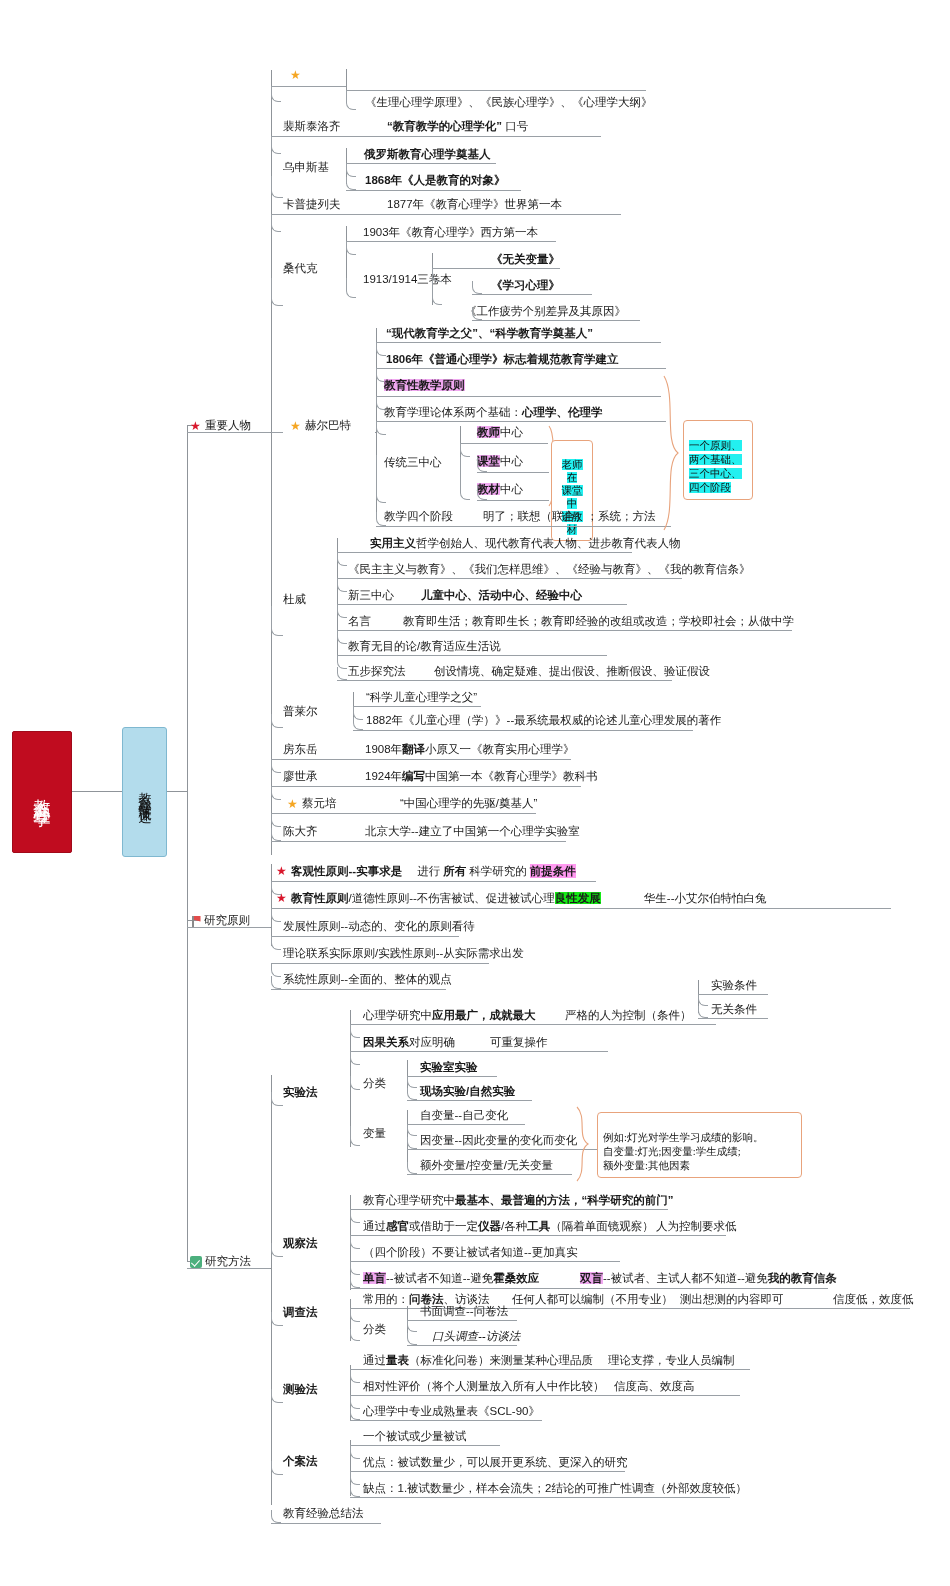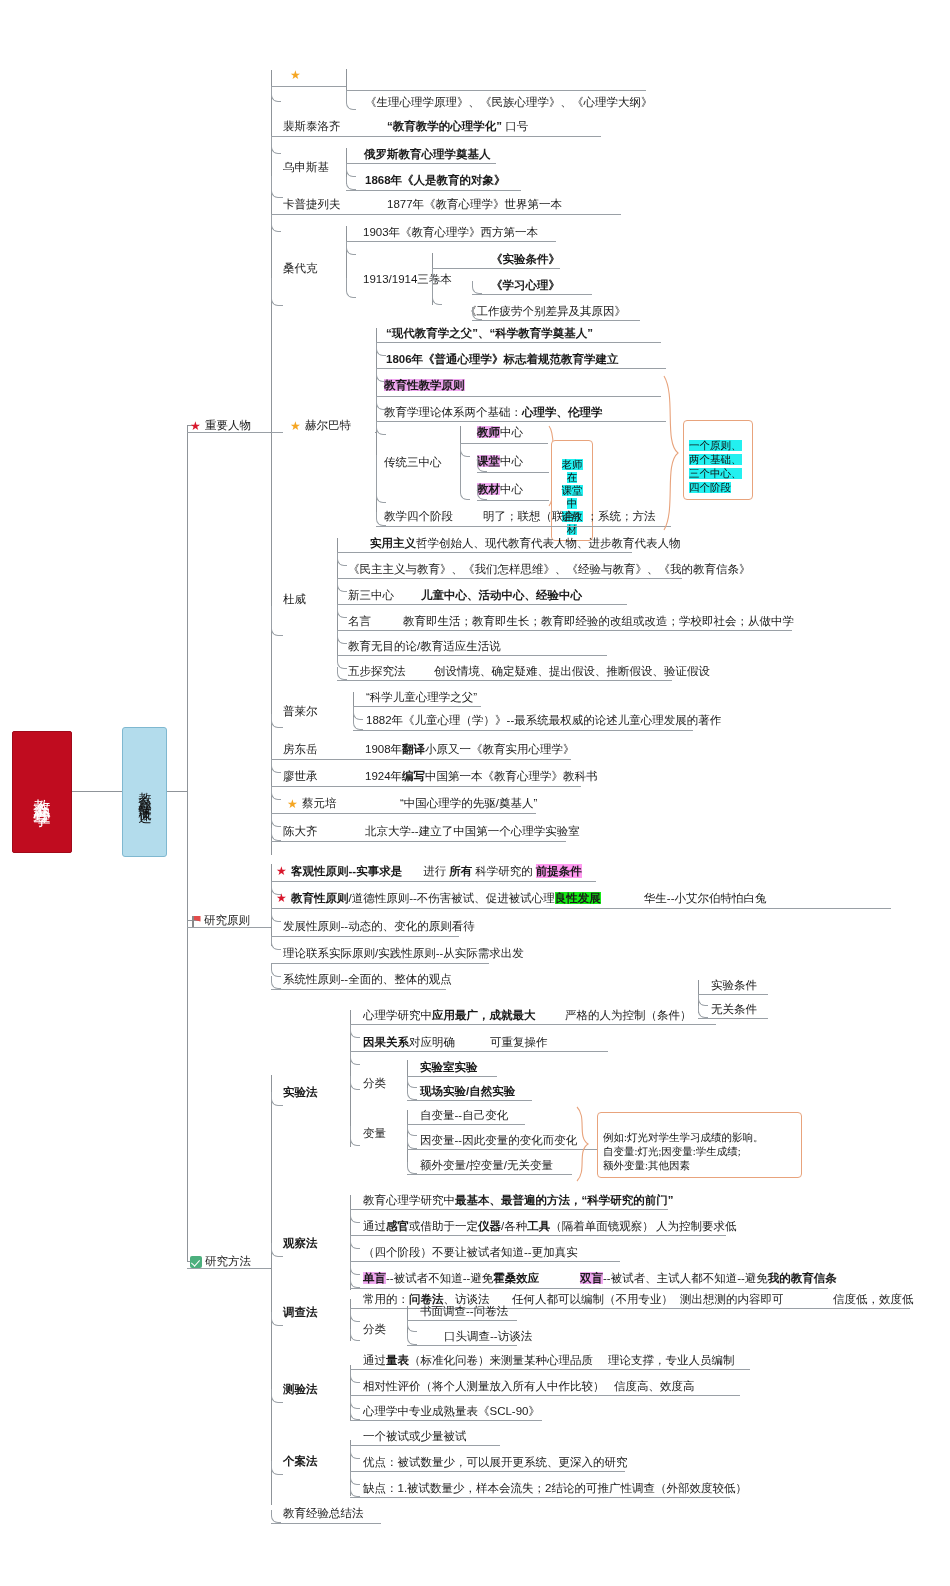--- a/index.html
+++ b/index.html
@@ -204,21 +204,21 @@
   <div class="person" style="left:283px; top:261px;">
     <span>桑代克</span>
   </div>
   <div class="ln lnv" style="left:346px; top:226px; height:52px;"></div>
   <div class="node" style="left:363px; top:225px;">1903年《教育心理学》西方第一本</div>
   <div class="ul" style="left:346px; top:241px; width:210px;"></div>
   <div class="elb" style="left:346px; top:241px; width:10px; height:14px;"></div>
 
   <div class="node" style="left:363px; top:272px;">1913/1914三卷本</div>
   <div class="ln lnv" style="left:432px; top:253px; height:52px;"></div>
-  <div class="node b" style="left:491px; top:252px;">《实验条件》</div>
+  <div class="node b" style="left:491px; top:252px;">《无关变量》</div>
   <div class="ul" style="left:432px; top:268px; width:128px;"></div>
   <div class="elb" style="left:432px; top:268px; width:10px; height:14px;"></div>
   <div class="node b" style="left:491px; top:278px;">《学习心理》</div>
   <div class="ul" style="left:472px; top:294px; width:120px;"></div>
   <div class="elb" style="left:472px; top:281px; width:10px; height:13px;"></div>
   <div class="node" style="left:465px; top:304px;">《工作疲劳个别差异及其原因》</div>
   <div class="ul" style="left:472px; top:320px; width:168px;"></div>
   <div class="elb" style="left:472px; top:307px; width:10px; height:13px;"></div>
   <div class="elb" style="left:432px; top:281px; width:10px; height:24px;"></div>
   <div class="elb" style="left:346px; top:278px; width:10px; height:20px;"></div>
@@ -382,21 +382,21 @@
   <div class="node" style="left:365px; top:824px;">北京大学--建立了中国第一个心理学实验室</div>
   <div class="ul" style="left:271px; top:841px; width:295px;"></div>
   <div class="elb" style="left:271px; top:828px; width:10px; height:13px;"></div>
 
   <div class="ln lnv" style="left:271px; top:864px; height:82px;"></div>
   <div class="ln lnh" style="left:270px; top:927px; width:2px;"></div>
 
   <div class="node" style="left:276px; top:864px; display:flex; align-items:center; gap:3px;">
     <span class="star red">★</span>
     <span class="b">客观性原则--实事求是</span>
-    <span style="margin-left:18px;">进行</span>
+    <span style="margin-left:12px;">进行</span>
       <span class="b">所有</span>
       <span>科学研究的</span>
       <span class="b hl-pink">前提条件</span>
   </div>
   <div class="ul" style="left:271px; top:881px; width:325px;"></div>
   <div class="elb" style="left:271px; top:881px; width:10px; height:14px;"></div>
 
   <div class="node" style="left:276px; top:891px; display:flex; align-items:center; gap:3px;">
     <span class="star red">★</span>
     <span><span class="b">教育性原则</span><span>/道德性原则--不伤害被试、促进被试心理</span><span class="b hl-green">良性发展</span></span>
@@ -520,21 +520,21 @@
   <div class="node" style="left:680px; top:1292px;">测出想测的内容即可</div>
   <div class="node" style="left:833px; top:1292px;">信度低，效度低</div>
   <div class="ul" style="left:350px; top:1308px; width:560px;"></div>
   <div class="elb" style="left:350px; top:1308px; width:10px; height:14px;"></div>
 
   <div class="node" style="left:363px; top:1322px;">分类</div>
   <div class="ln lnv" style="left:407px; top:1306px; height:32px;"></div>
   <div class="node" style="left:420px; top:1304px;">书面调查--问卷法</div>
   <div class="ul" style="left:407px; top:1320px; width:110px;"></div>
   <div class="elb" style="left:407px; top:1320px; width:10px; height:12px;"></div>
-  <div class="node" style="left:444px; top:1329px;">口头调查--访谈法</div>
+  <div class="node" style="left:432px; top:1329px;font-style:italic;">口头调查--访谈法</div>
   <div class="ul" style="left:407px; top:1345px; width:110px;"></div>
   <div class="elb" style="left:407px; top:1333px; width:10px; height:12px;"></div>
   <div class="elb" style="left:350px; top:1329px; width:10px; height:12px;"></div>
   <div class="elb" style="left:271px; top:1312px; width:12px; height:14px;"></div>
 
   <div class="node b" style="left:283px; top:1382px;">测验法</div>
   <div class="ln lnv" style="left:350px; top:1365px; height:55px;"></div>
 
   <div class="node" style="left:363px; top:1353px;">
     <span>通过</span><span class="b">量表</span><span>（标准化问卷）来测量某种心理品质</span>

